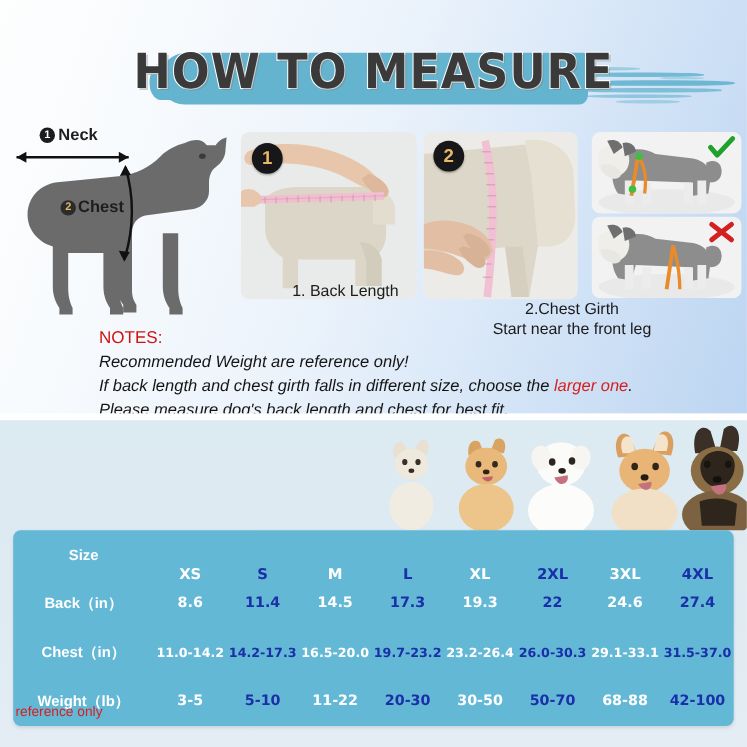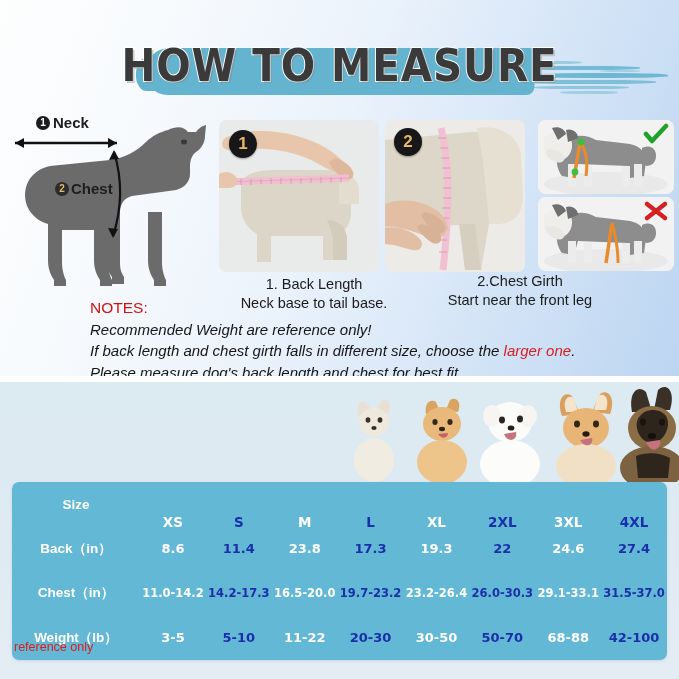--- a/index.html
+++ b/index.html
@@ -83,21 +83,21 @@
   .b1{left:10px;top:10px;}
   .b2{left:9px;top:8px;}
 
   .checkmark{position:absolute;right:5px;top:3px;width:26px;height:22px;z-index:6;}
   .xmark{position:absolute;right:5px;top:3px;width:26px;height:22px;z-index:6;}
 
   
   .cap{
     position:absolute;text-align:center;font-size:14.5px;color:#1b1b1b;line-height:1.32;
   }
-  .cap1{left:219px;top:275px;width:190px;}
+  .cap1{left:219px;top:256px;width:190px;}
   .cap2{left:415px;top:272px;width:210px;}
 
   
   .notes{position:absolute;left:90px;top:298px;width:560px;}
   .notes-head{font-size:15.5px;color:#d01414;font-weight:normal;line-height:1.35;}
   .notes-line{font-size:15px;color:#151515;line-height:1.42;font-style:italic;}
   .red{color:#d81f1f;}
 
   
   .divider{position:absolute;left:0;top:376px;width:679px;height:6px;background:#fff;}
@@ -308,21 +308,20 @@
         <path d="M74,26 C72,40 70,52 68,66" stroke="#e98b2b" stroke-width="3.5" fill="none"></path>
         <path d="M74,26 C78,40 80,54 80,66" stroke="#e98b2b" stroke-width="3" fill="none"></path>
       </svg>
       <svg class="xmark" viewBox="0 0 26 22">
         <path d="M4,4 L22,18 M22,4 L4,18" stroke="#d32020" stroke-width="4.5" fill="none" stroke-linecap="round"></path>
       </svg>
     </div>
 
     <div class="cap cap1">
       <div>1. Back Length</div>
-      <div>Neck base to tail base.</div>
     </div>
     <div class="cap cap2">
       <div>2.Chest Girth</div>
       <div>Start near the front leg</div>
     </div>
 
     <div class="notes">
       <div class="notes-head">NOTES:</div>
       <div class="notes-line">Recommended Weight are reference only!</div>
       <div class="notes-line"><span>If back length and chest girth falls in different size, choose the </span><span class="red">larger one</span><span>.</span></div>
@@ -406,21 +405,21 @@
         <div class="tcell col c-white">XL</div>
         <div class="tcell col c-blue">2XL</div>
         <div class="tcell col c-white">3XL</div>
         <div class="tcell col c-blue">4XL</div>
       </div>
 
       <div class="trow">
         <div class="rowlabel">Back（in）</div>
         <div class="tcell col c-white">8.6</div>
         <div class="tcell col c-blue">11.4</div>
-        <div class="tcell col c-white">23.8</div>
+        <div class="tcell col c-white">14.5</div>
         <div class="tcell col c-blue">17.3</div>
         <div class="tcell col c-white">19.3</div>
         <div class="tcell col c-blue">22</div>
         <div class="tcell col c-white">24.6</div>
         <div class="tcell col c-blue">27.4</div>
       </div>
 
       <div class="trow">
         <div class="rowlabel">Chest（in）</div>
         <div class="tcell col col-chest c-white">11.0-14.2</div>

